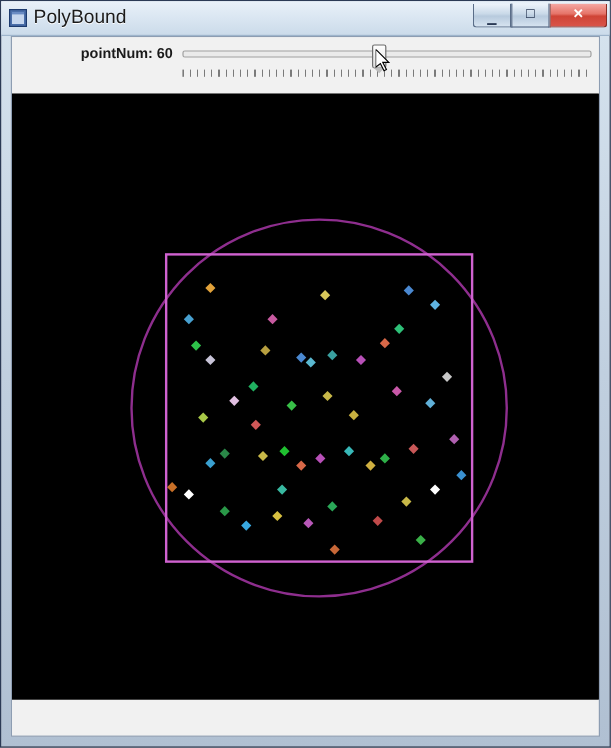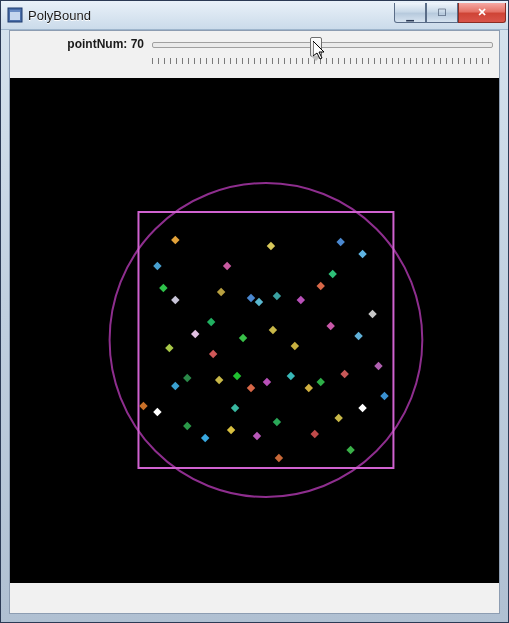--- a/index.html
+++ b/index.html
@@ -33,21 +33,21 @@
     border-bottom: 1px solid #9eb5cc;
   }
   .titlebar .app-icon {
     width: 16px; height: 16px;
     margin-right: 5px;
     display: inline-block;
   }
   .titlebar .title {
     color: #1a1a1a;
     text-shadow: 0 1px 0 #fff;
-    font-size: 13px;
+    font-size: 16px;
   }
   .titlebar .buttons {
     position: absolute;
     right: 2px; top: 2px;
     display: flex;
   }
   .titlebar .buttons div {
     width: 30px; height: 19px;
     margin-left: 0;
     border: 1px solid #5a6d88;
@@ -169,21 +169,21 @@
         <span class="btn-glyph">✕</span>
       </div>
     </div>
   </div>
 
   <div class="client">
 
     <div class="controls">
 
       <div class="slider-row">
-        <div class="slider-label">pointNum: 70</div>
+        <div class="slider-label">pointNum: 60</div>
         <div class="slider-box">
           <div class="track">
             <div class="thumb" id="thumb-pointnum" style="left: 48%;"></div>
           </div>
           <div class="ticks" id="ticks-pointnum"></div>
         </div>
       </div>
 
 
     </div>

